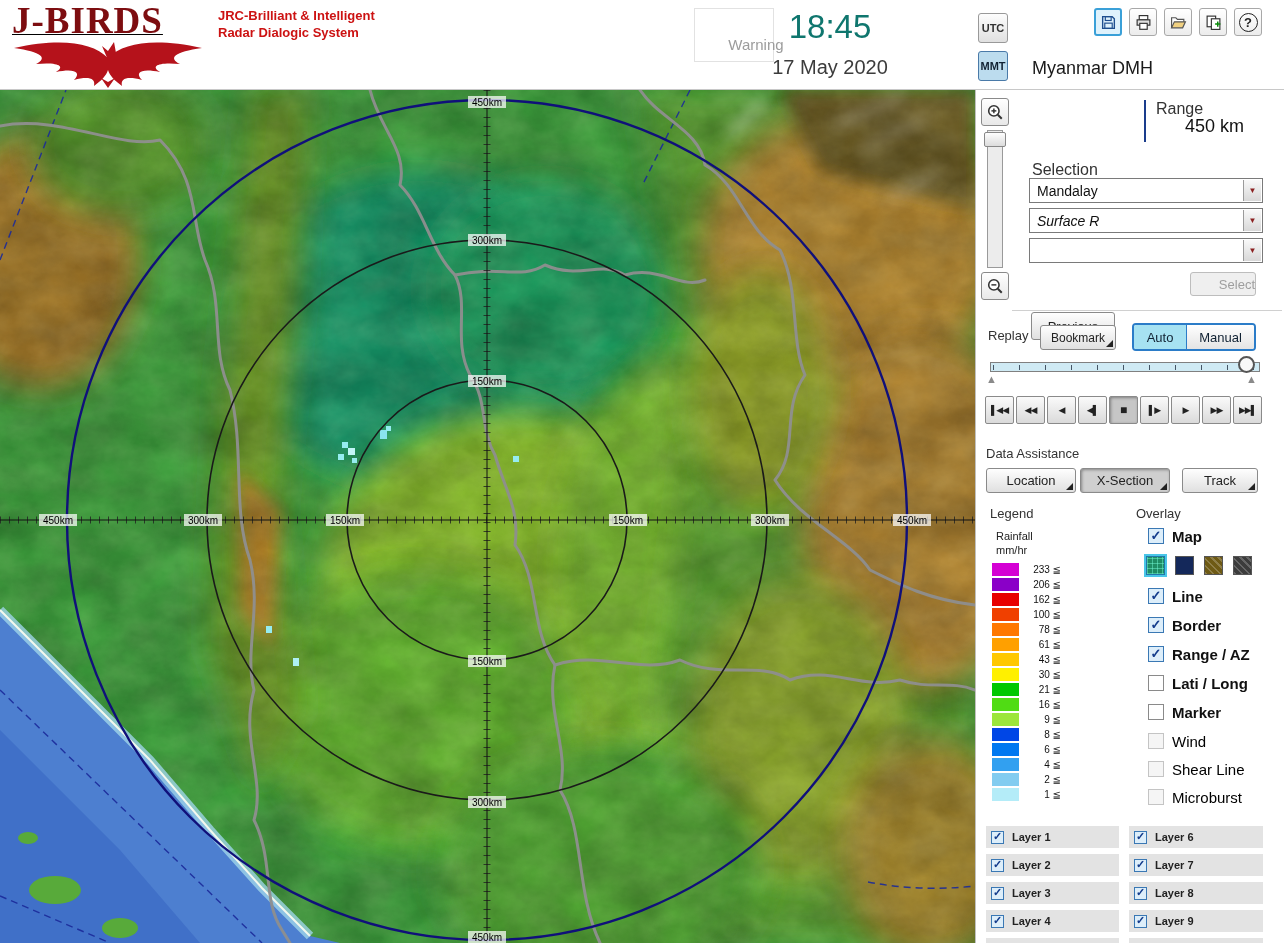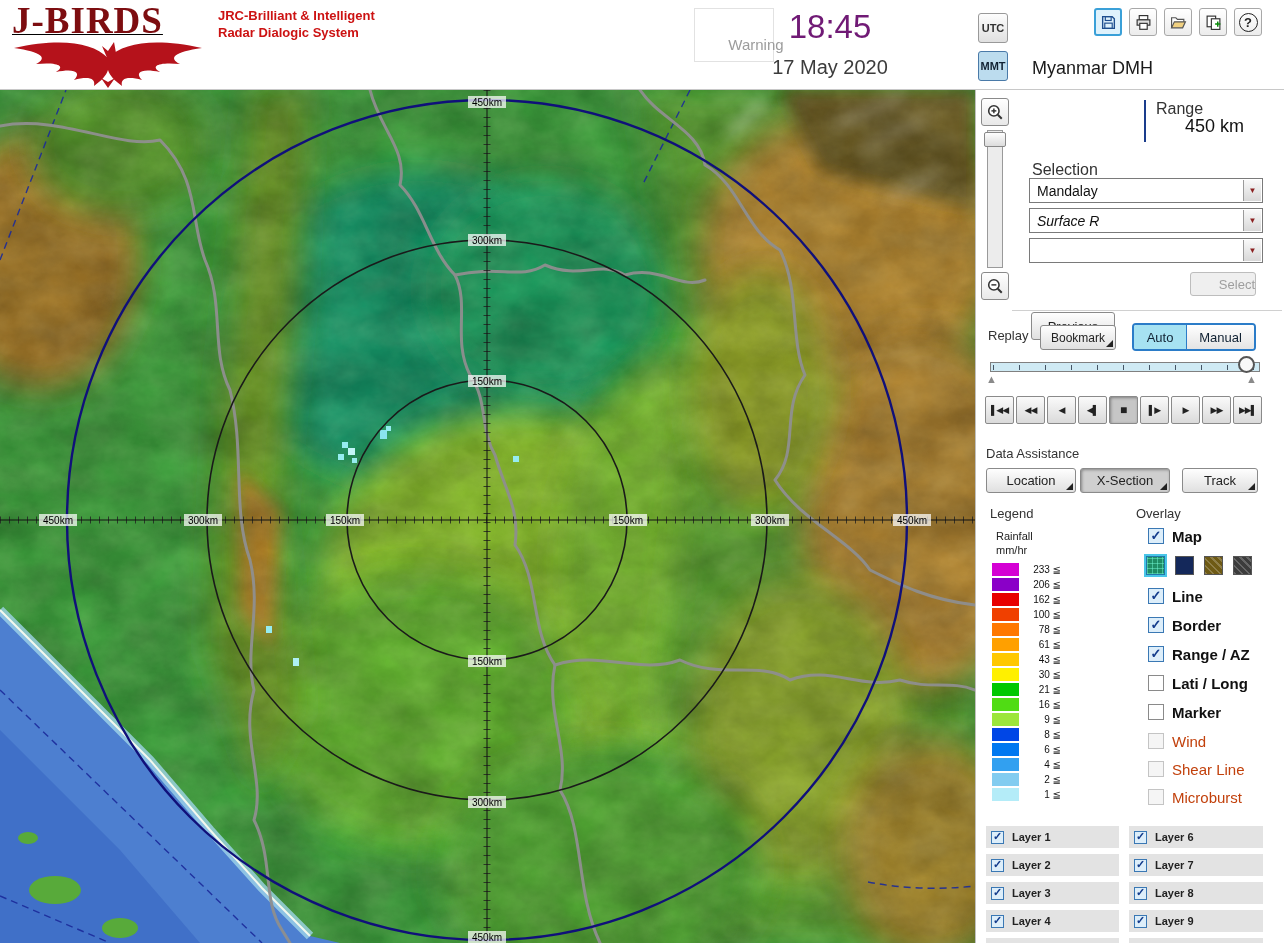--- a/index.html
+++ b/index.html
@@ -5,21 +5,21 @@
   * { box-sizing: border-box; }
   body { margin:0; font-family:"Liberation Sans",sans-serif; background:#888; }
   .app { position:relative; width:1284px; height:943px; background:#fff; overflow:hidden; }
   .a { position:absolute; }
 
   
   .hdr { position:absolute; left:0; top:0; width:1284px; height:90px; background:#fff; border-bottom:1px solid #c8c8c8; }
   .logo-title { font-family:"Liberation Serif",serif; font-weight:bold; font-size:37px; color:#7d0d10; letter-spacing:1px; line-height:1; }
   .logo-sub { font-size:13px; font-weight:bold; color:#cc1212; white-space:nowrap; }
   .warning-box { width:80px; height:54px; background:#fff; border:1px solid #e2e2e2; display:flex; align-items:flex-end; justify-content:center; padding-bottom:8px; color:#9c9c9c; font-size:15px; }
-  .clock-time { font-size:33px; color:#701a75; }
+  .clock-time { font-size:33px; color:#0f766e; }
   .clock-date { font-size:20px; color:#3c3c3c; }
   .tz-btn { width:30px; height:30px; font-size:11px; font-weight:bold; color:#333; background:linear-gradient(#fdfdfd,#e0e0e0); border:1px solid #999; border-radius:3px; display:flex; align-items:center; justify-content:center; }
   .tz-btn.sel { background:#bcdcee; border:1px solid #4a7aa8; color:#123; }
   .icon-btn { width:28px; height:28px; background:linear-gradient(#ffffff,#ececec); border:1px solid #a8a8a8; border-radius:3px; display:flex; align-items:center; justify-content:center; }
   .icon-btn.sel { border:2px solid #3aa0d8; background:#dff2fc; }
   .help-circle { width:19px; height:19px; border:1.5px solid #222; border-radius:50%; display:flex; align-items:center; justify-content:center; font-size:13px; font-weight:bold; color:#222; }
   .station { font-size:18px; color:#1a1a1a; }
 
   
   .map-area { position:absolute; left:0; top:90px; width:975px; height:853px; overflow:hidden; background:#3ea23e; }
@@ -59,21 +59,21 @@
   .chk.unchecked { background:#fff; border-color:#8a8a8a; }
   .chk.disabled { background:#f5f5f5; border-color:#c4c4c4; }
   .chk.small { width:13px; height:13px; } .chk.small .mark { font-size:11px; }
 
   .lg-row { display:flex; align-items:center; height:15px; }
   .lg-bar { width:27px; height:13px; margin-right:5px; flex:none; }
   .lg-val { width:37px; text-align:right; font-size:10px; color:#111; }
 
   .ov-row { position:absolute; left:172px; display:flex; gap:8px; align-items:center; height:20px; }
   .ov-label { font-size:15px; font-weight:bold; color:#111; white-space:nowrap; }
-  .ov-row.disabled .ov-label { color:#c2410c; font-weight:normal; }
+  .ov-row.disabled .ov-label { color:#000000; font-weight:normal; }
 
   .swatch { width:19px; height:19px; border:1px solid #555; }
   .swatch.sel { outline:2px solid #49c6e8; border-color:#2277aa; }
   .swatch.grid { background-image:repeating-linear-gradient(0deg,rgba(120,255,220,.45) 0 1px,transparent 1px 5px),repeating-linear-gradient(90deg,rgba(120,255,220,.45) 0 1px,transparent 1px 5px); }
   .swatch.hatch { background-image:repeating-linear-gradient(45deg,rgba(255,255,255,.22) 0 2px,transparent 2px 5px); }
 
   .layer-row { position:absolute; height:22px; background:#e3e3e3; display:flex; align-items:center; padding-left:5px; }
   .layer-label { font-size:11px; font-weight:bold; color:#222; margin-left:8px; }
 
   .zoom-btn { position:absolute; width:28px; height:28px; background:linear-gradient(#fff,#e8e8e8); border:1px solid #8a8a8a; border-radius:3px; display:flex; align-items:center; justify-content:center; }

